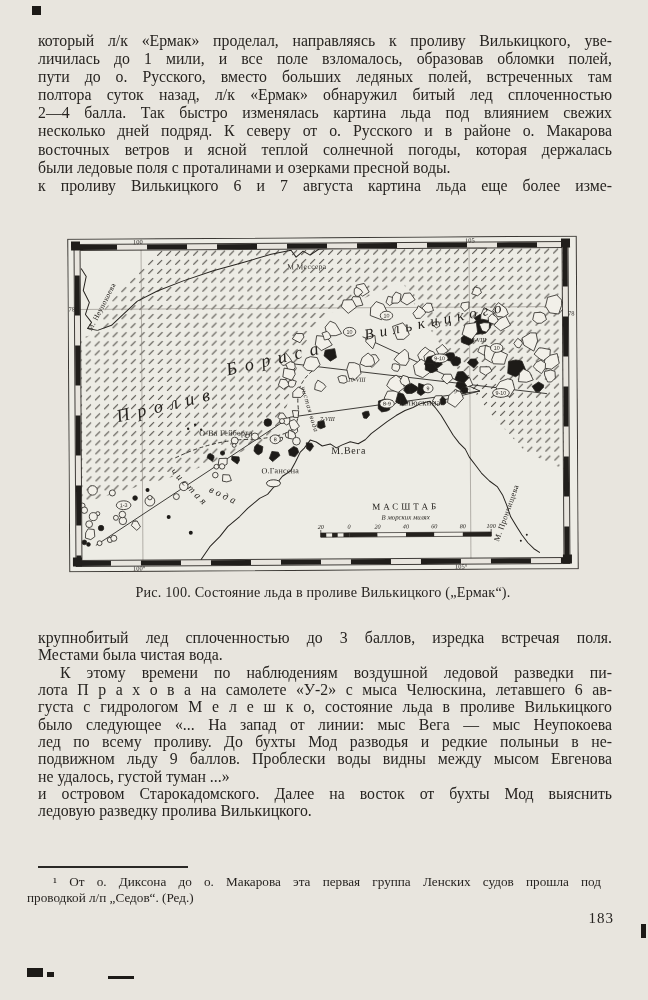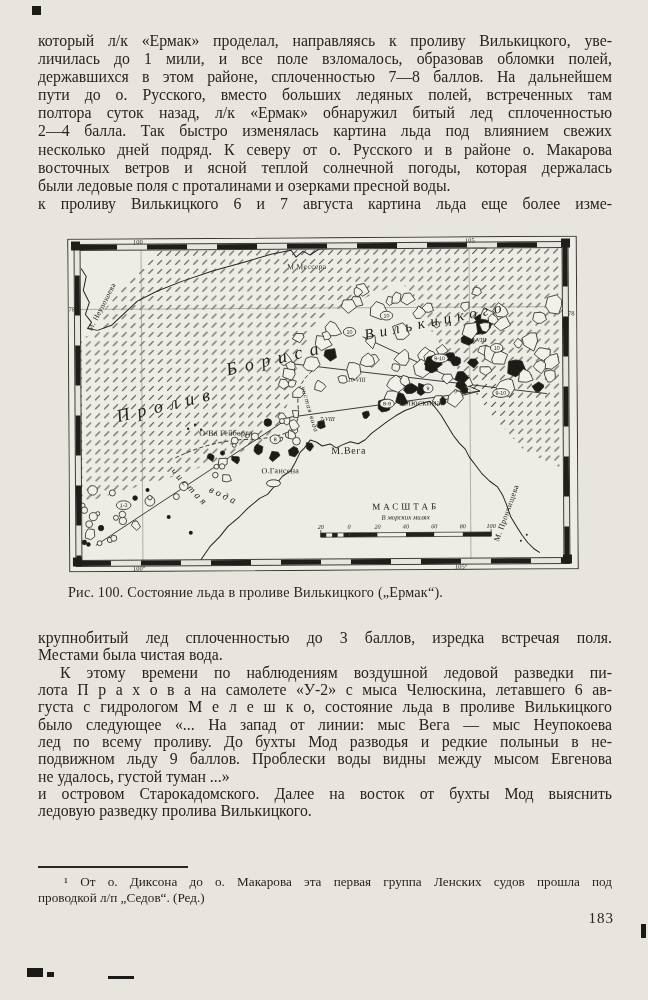--- a/index.html
+++ b/index.html
@@ -9,40 +9,39 @@
     font-family:"Liberation Serif", serif;
   }
   .textblock{position:absolute;left:38px;width:574px}
   #blockA{top:32px;font-size:15.8px;line-height:18.1px}
   #blockB{top:629px;font-size:15.8px;line-height:17.35px}
   .line{text-align:justify;text-align-last:justify}
   .line.end{text-align-last:left}
   .line.indent{text-indent:22px}
   .figure{position:absolute;left:68px;top:237px;width:510px;height:334px;transform:rotate(-0.35deg)}
   .figure svg{display:block}
-  .caption{position:absolute;left:68px;top:584px;width:510px;font-size:14.2px;letter-spacing:.2px}
+  .caption{position:absolute;left:68px;top:584px;width:510px;text-align:center;font-size:14.2px;letter-spacing:.2px}
   .footnote-rule{position:absolute;left:38px;top:866px;width:150px;height:2px;background:#2a2825}
-  .footnote{position:absolute;left:38px;top:874px;width:574px;font-size:13.2px;line-height:16.4px}
+  .footnote{position:absolute;left:27px;top:874px;width:574px;font-size:13.2px;line-height:16.4px}
   .footnote .line.indent{text-indent:26px}
   .pagenum{position:absolute;right:34px;top:910px;font-size:15px;font-weight:normal;letter-spacing:1px}
   .artifact{position:absolute;background:#1c1a17}
 </style>
 </head>
 <body>
 
 <div class="artifact" style="left:32px;top:6px;width:9px;height:9px"></div>
 <div class="artifact" style="left:27px;top:968px;width:16px;height:9px"></div>
 <div class="artifact" style="left:47px;top:972px;width:7px;height:5px"></div>
 <div class="artifact" style="left:108px;top:976px;width:26px;height:3px"></div>
 <div class="artifact" style="right:2px;top:924px;width:5px;height:14px"></div>
 
 <div id="blockA" class="textblock">
     <div class="line">который л/к «Ермак» проделал, направляясь к проливу Вилькицкого, уве-</div>
     <div class="line">личилась до 1 мили, и все поле взломалось, образовав обломки полей,</div>
-    <div class="line">державшихся в этом районе, сплоченностью 7—8 баллов. На дальнейшем</div>
     <div class="line">пути до о. Русского, вместо больших ледяных полей, встреченных там</div>
     <div class="line">полтора суток назад, л/к «Ермак» обнаружил битый лед сплоченностью</div>
     <div class="line">2—4 балла. Так быстро изменялась картина льда под влиянием свежих</div>
     <div class="line">несколько дней подряд. К северу от о. Русского и в районе о. Макарова</div>
     <div class="line">восточных ветров и ясной теплой солнечной погоды, которая держалась</div>
     <div class="line end">были ледовые поля с проталинами и озерками пресной воды.</div>
     <div class="line">к проливу Вилькицкого 6 и 7 августа картина льда еще более изме-</div>
   </div>
 
 <div class="figure">

